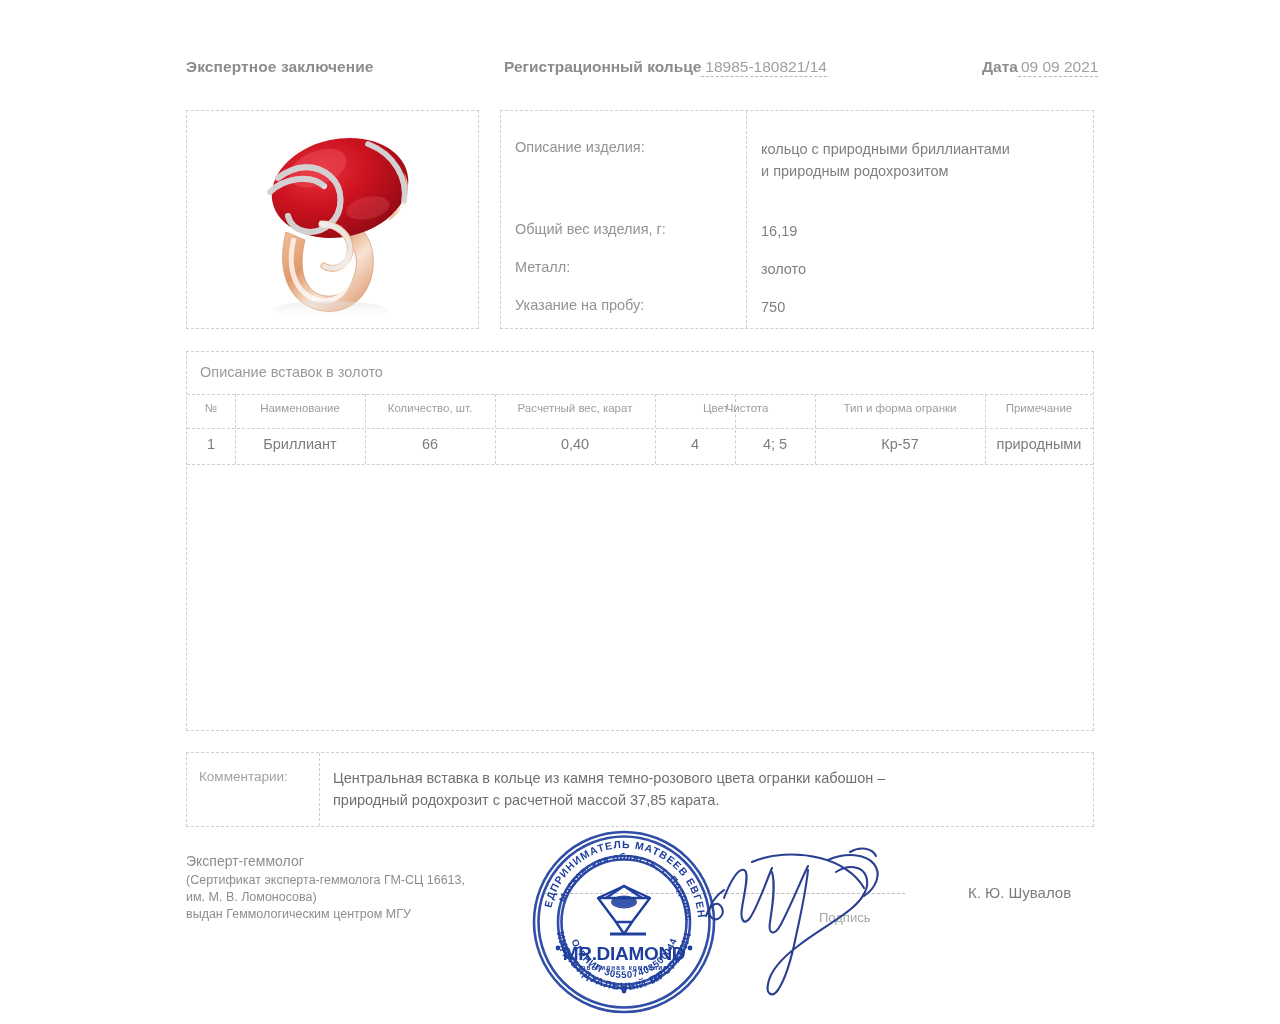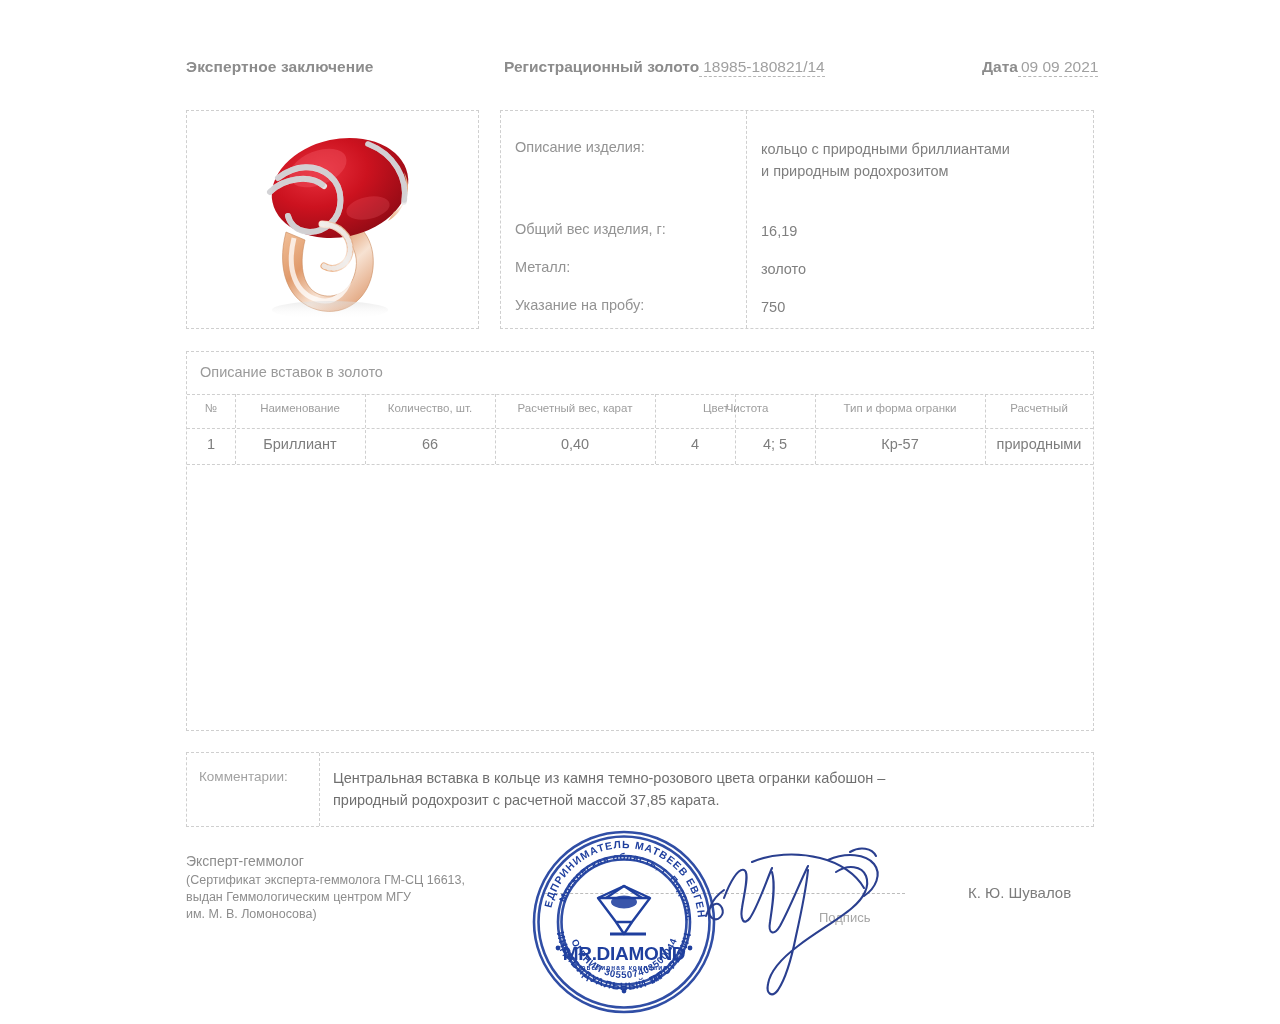--- a/index.html
+++ b/index.html
@@ -303,21 +303,21 @@
 </style>
 </head>
 <body>
 
 <div class="page">
 
   <div class="header">
     <div class="hdr-title">Экспертное заключение</div>
 
     <div class="hdr-reg">
-      <span class="lbl">Регистрационный золото</span><span class="val uline">18985-180821/14</span>
+      <span class="lbl">Регистрационный кольце</span><span class="val uline">18985-180821/14</span>
     </div>
 
     <div class="hdr-date">
       <span class="lbl">Дата</span><span class="val uline">09 09 2021</span>
     </div>
   </div>
 
   <div class="photo-box">
     <div class="ring-wrap">
       <svg viewBox="0 0 230 200" width="230" height="200">
@@ -422,21 +422,21 @@
     <div class="col-sep" style="left:628px;"></div>
     <div class="col-sep" style="left:798px;"></div>
 
     <div class="th" style="left:0px;   width:48px;">№</div>
     <div class="th" style="left:48px;  width:130px;">Наименование</div>
     <div class="th" style="left:178px; width:130px;">Количество, шт.</div>
     <div class="th" style="left:308px; width:160px;">Расчетный вес, карат</div>
     <div class="th" style="left:468px; width:80px;margin-left:21px;">Цвет</div>
     <div class="th" style="left:520px; width:80px;">Чистота</div>
     <div class="th" style="left:628px; width:170px;">Тип и форма огранки</div>
-    <div class="th" style="left:798px; width:108px;">Расчетный</div>
+    <div class="th" style="left:798px; width:108px;">Примечание</div>
 
     <div class="td" style="left:0px;   width:48px;">1</div>
     <div class="td" style="left:48px;  width:130px;">Бриллиант</div>
     <div class="td" style="left:178px; width:130px;">66</div>
     <div class="td" style="left:308px; width:160px;">0,40</div>
     <div class="td" style="left:468px; width:80px;">4</div>
     <div class="td" style="left:548px; width:80px;">4; 5</div>
     <div class="td" style="left:628px; width:170px;">Кр-57</div>
     <div class="td" style="left:798px; width:108px;">природными</div>
   </div>
@@ -448,22 +448,22 @@
       <div>Центральная вставка в кольце из камня темно-розового цвета огранки кабошон –</div>
       <div>природный родохрозит с расчетной массой 37,85 карата.</div>
     </div>
   </div>
 
   <div class="footer">
     <div class="expert-block">
       <div class="expert-title">Эксперт-геммолог</div>
       <div class="expert-sub">
         <div>(Сертификат эксперта-геммолога ГМ-СЦ 16613,</div>
+        <div>им. М. В. Ломоносова)</div>
         <div>выдан Геммологическим центром МГУ</div>
-        <div>им. М. В. Ломоносова)</div>
       </div>
     </div>
 
     <div class="sign-line"></div>
     <div class="sign-label">Подпись</div>
     <div class="expert-name">К. Ю. Шувалов</div>
   </div>
 
   <div class="stamp">
     <svg viewBox="0 0 192 192" width="192" height="192">

